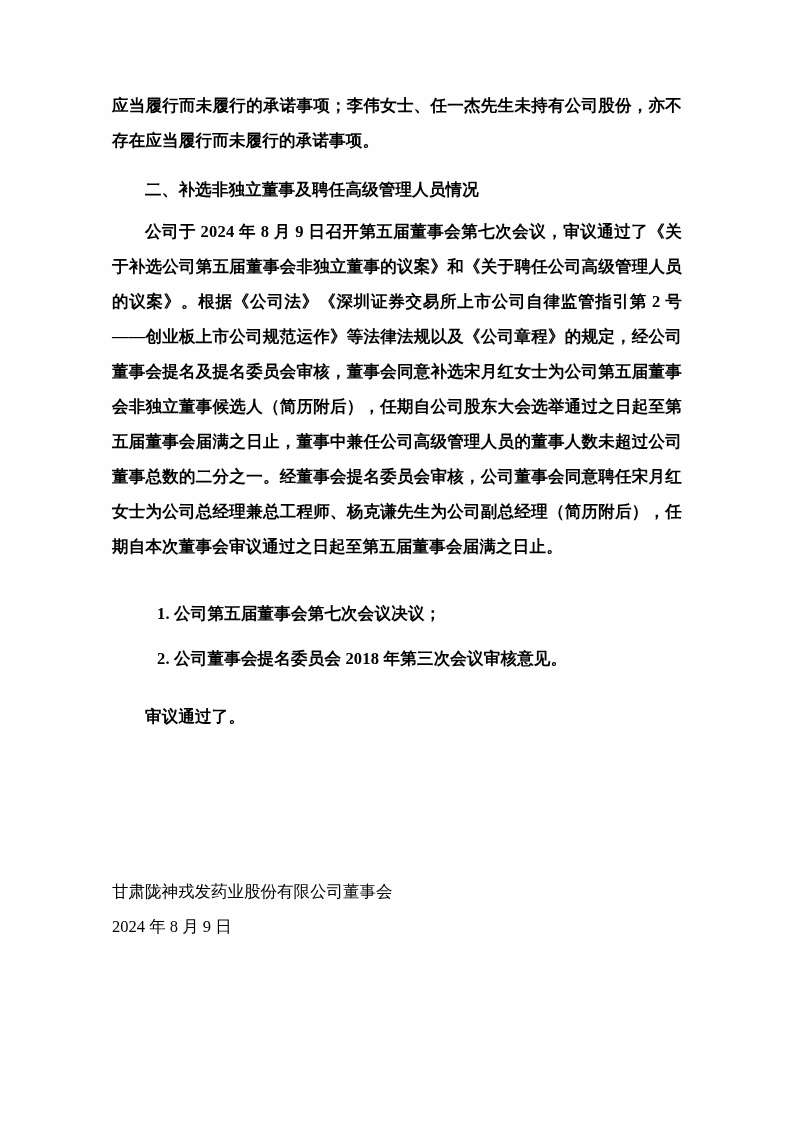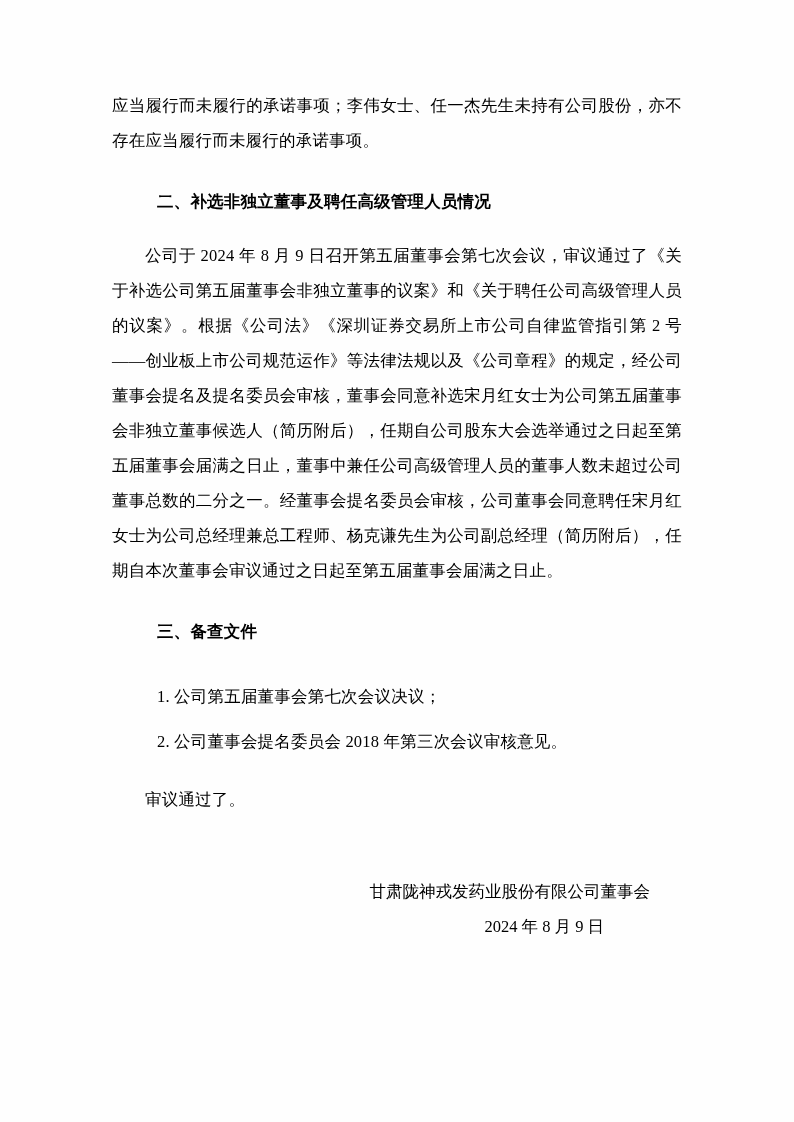--- a/index.html
+++ b/index.html
@@ -30,48 +30,48 @@
     top: 88px;
     width: 570px;
   }
   p {
     margin: 0;
     font-size: 16.5px;
     line-height: 35px;
     text-align: justify;
     text-justify: inter-ideograph;
     letter-spacing: 0.2px;
+    font-weight: bold;
   }
   p.indent {
     text-indent: 2em;
   }
   .heading {
     font-weight: bold;
     text-indent: 2em;
     font-size: 16.5px;
     line-height: 35px;
-    margin: 12px;
+    margin: 0;
   }
   .spacer-sm { height: 7px; }
   .spacer-md { height: 12px; }
   .listline {
     text-indent: 2em;
     font-size: 16.5px;
     line-height: 33px;
     margin: 12px;
   }
   .signature {
     margin-top: 0;
-    text-align: right;
+    text-align: left;
     font-size: 16.5px;
     line-height: 35px;
     padding-right: 32px;
   }
   .sig-date {
-    text-align: right;
     font-size: 16.5px;
     line-height: 35px;
     padding-right: 78px;
   }
   .sig-block {
     position: absolute;
     left: 112px;
     top: 874px;
     width: 570px;
   }
@@ -94,21 +94,20 @@
 
     <div class="spacer-sm"></div>
 
     <p class="indent">公司于 2024 年 8 月 9 日召开第五届董事会第七次会议，审议通过了《关于补选公司第五届董事会非独立董事的议案》和《关于聘任公司高级管理人员的议案》。根据《公司法》《深圳证券交易所上市公司自律监管指引第 2 号——创业板上市公司规范运作》等法律法规以及《公司章程》的规定，经公司董事会提名及提名委员会审核，董事会同意补选宋月红女士为公司第五届董事会非独立董事候选人（简历附后），任期自公司股东大会选举通过之日起至第五届董事会届满之日止，董事中兼任公司高级管理人员的董事人数未超过公司董事总数的二分之一。经董事会提名委员会审核，公司董事会同意聘任宋月红女士为公司总经理兼总工程师、杨克谦先生为公司副总经理（简历附后），任期自本次董事会审议通过之日起至第五届董事会届满之日止。</p>
 
     <div class="spacer-sm"></div>
 
 
     <div class="spacer-sm"></div>
 
-    <p class="heading">三、备查文件</p>
 
     <div class="spacer-sm"></div>
 
     <p class="listline">1. 公司第五届董事会第七次会议决议；</p>
     <p class="listline">2. 公司董事会提名委员会 2018 年第三次会议审核意见。</p>
 
     <div class="spacer-md"></div>
 
     <p class="indent">审议通过了。</p>
 

